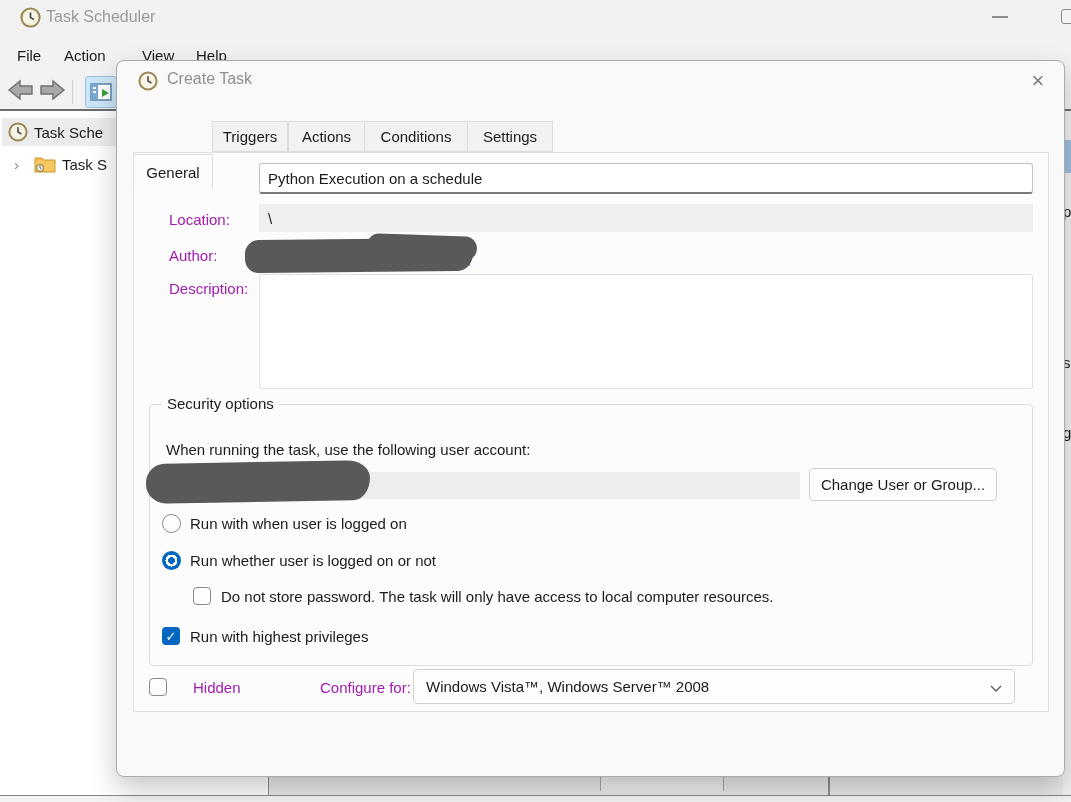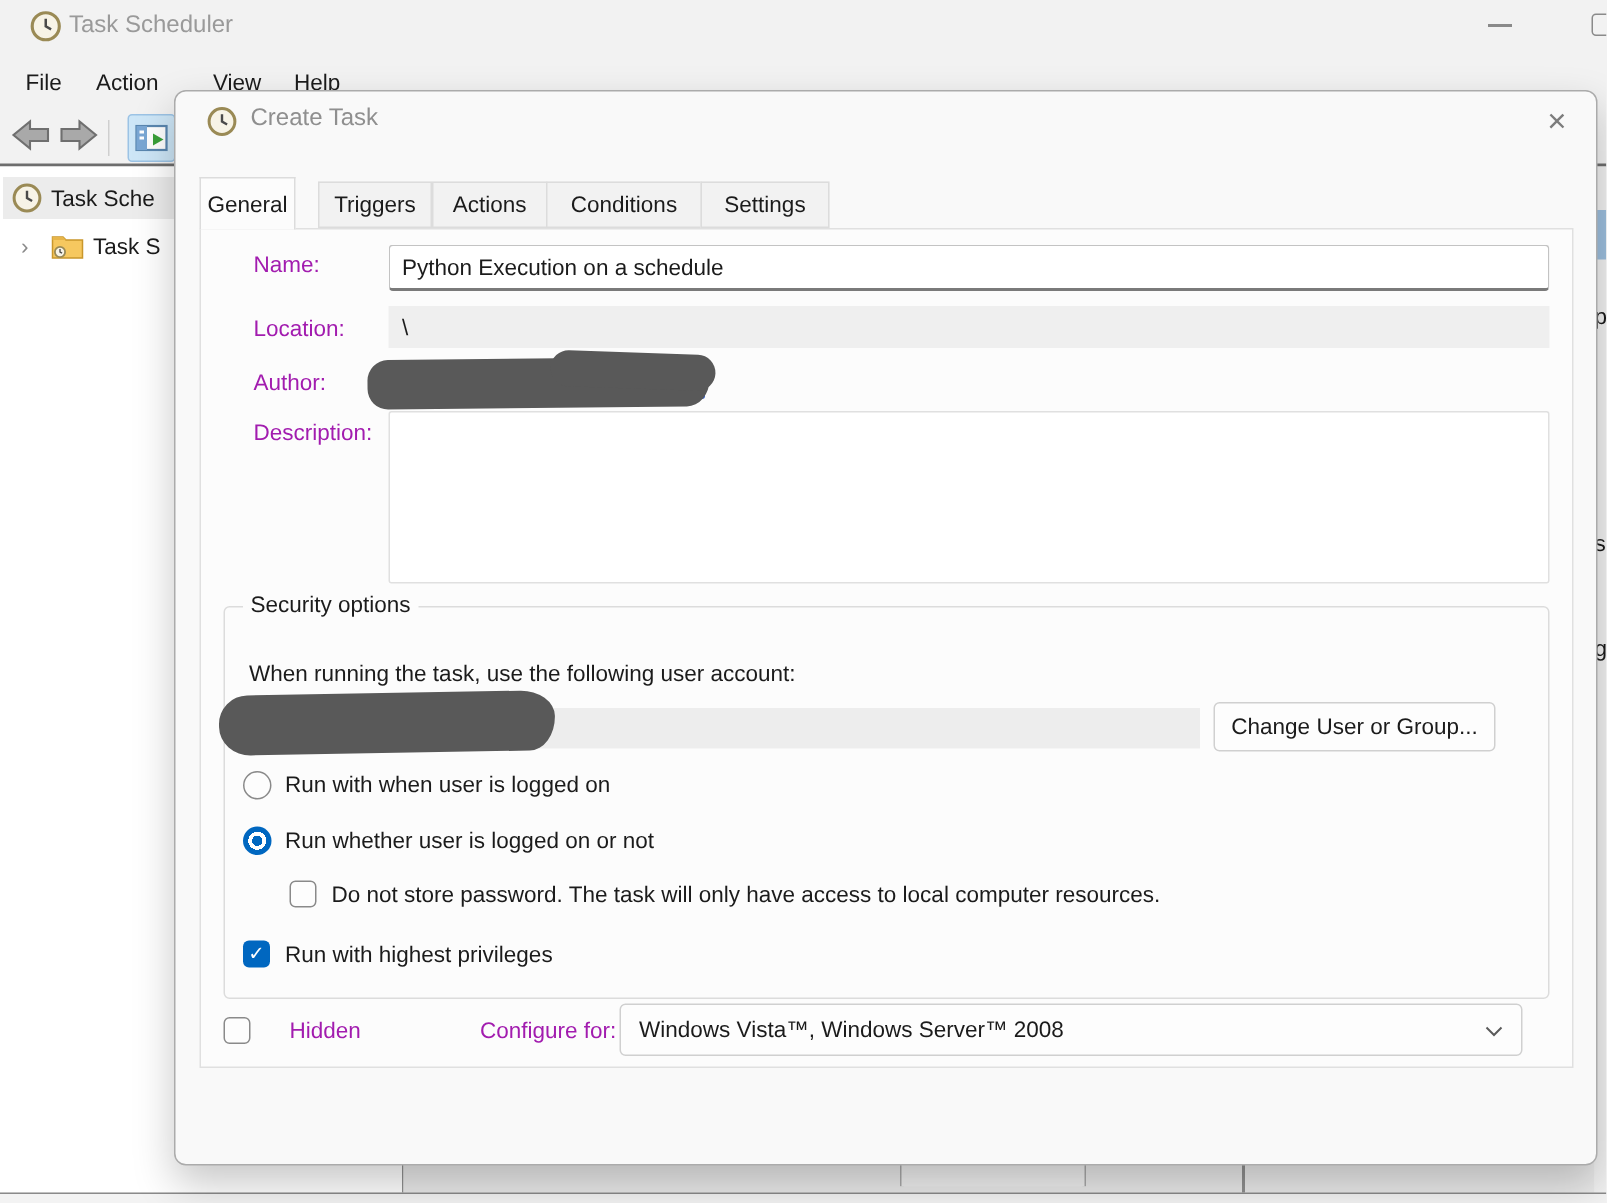--- a/index.html
+++ b/index.html
@@ -42,21 +42,21 @@
   
   .dialog{left:116px;top:60px;width:947px;height:715px;background:#f9f9f9;border:1px solid #ababab;
      border-radius:8px;box-shadow:0 12px 28px rgba(0,0,0,.22);overflow:hidden;}
   .dlg-icon{left:21px;top:10px;width:20px;height:20px;}
   .dlg-title{left:50px;top:9px;font-size:16px;color:#8f8f8f;}
   .dlg-close{left:903px;top:4px;width:36px;height:32px;display:flex;align-items:center;justify-content:center;
      font-size:22px;color:#7d7d7d;cursor:default;}
   .tab{position:absolute;top:60px;height:31px;background:#f2f2f2;border:1px solid #dcdcdc;box-sizing:border-box;
      display:flex;align-items:center;justify-content:center;font-size:15px;z-index:2;}
   .tab.active{top:57px;height:35px;background:#fcfcfc;border-bottom:none;z-index:4;}
-  .t-general{left:16px;width:64px;} .t-triggers{left:96px;width:76px;margin-left:-1px;}
+  .t-general{left:16px;width:80px;margin-top:36px;} .t-triggers{left:96px;width:76px;margin-left:-1px;}
   .t-actions{left:171px;width:77px;} .t-conditions{left:247px;width:104px;} .t-settings{left:350px;width:86px;}
   .tab-page{left:16px;top:91px;width:916px;height:560px;background:#fcfcfc;border:1px solid #e0e0e0;box-sizing:border-box;z-index:1;}
   .fld-label{font-size:15px;color:#a21caf;z-index:3;margin-left:16px;}
   .lbl-name{left:36px;top:107px;} .lbl-location{left:36px;top:150px;} .lbl-author{left:36px;top:186px;} .lbl-desc{left:36px;top:219px;}
   .name-input{left:142px;top:102px;width:774px;height:31px;box-sizing:border-box;background:#fff;
      border:1px solid #c3c3c3;border-bottom:2px solid #7a7a7a;border-radius:3px;font-size:15px;
      padding:0 8px;font-family:inherit;color:#1b1b1b;z-index:3;}
   .location-bar{left:142px;top:143px;width:774px;height:28px;background:#efefef;display:flex;align-items:center;
      padding:0 9px;box-sizing:border-box;font-size:15px;z-index:3;}
   .redact{background:#595959;z-index:5;}

